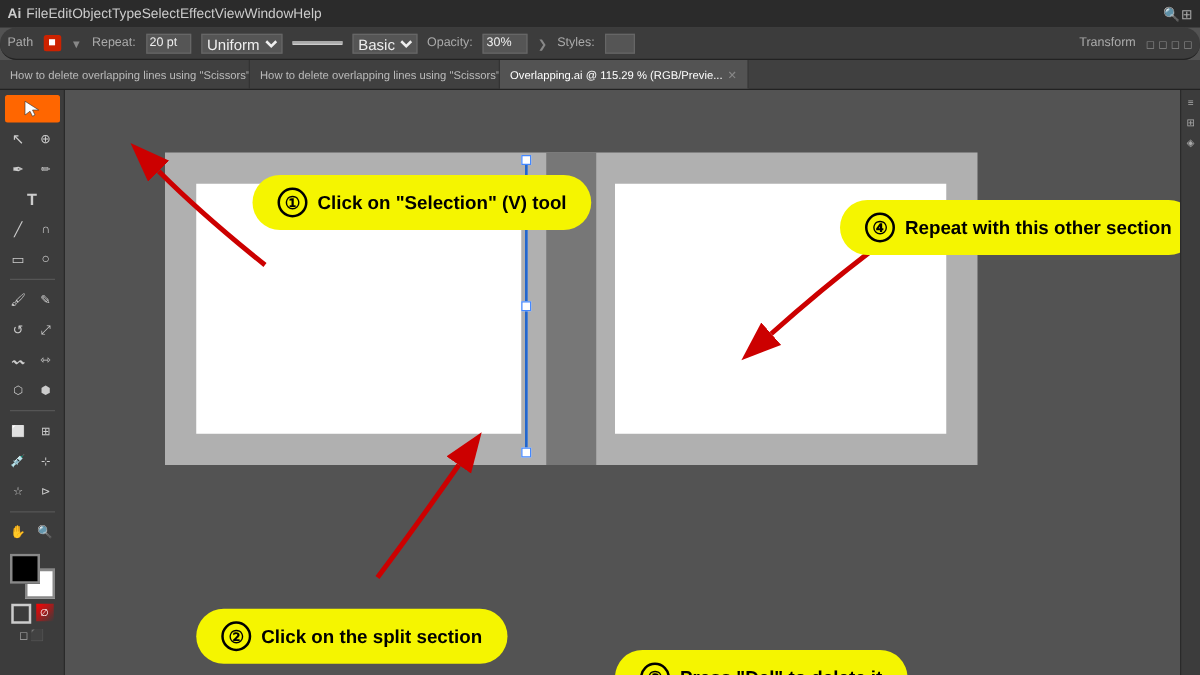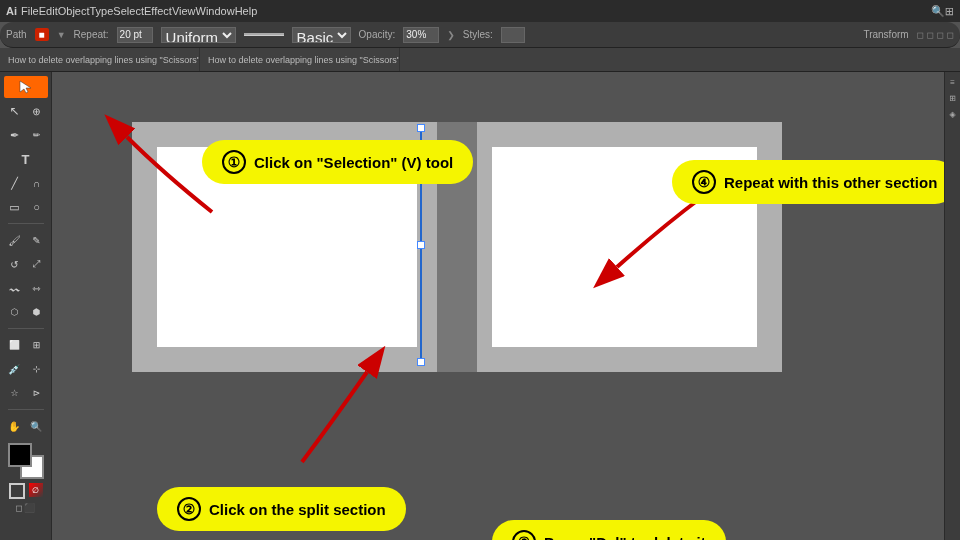--- a/index.html
+++ b/index.html
@@ -57,21 +57,21 @@
       color: #eee;
       font-size: 10px;
       width: 36px;
       height: 16px;
       padding: 0 2px;
     }
     .opt-select {
       background: #555;
       border: 1px solid #666;
       color: #eee;
-      font-size: 15px;
+      font-size: 12px;
       height: 16px;
     }
 
     
     .tabs-bar {
       height: 24px;
       background: #404040;
       display: flex;
       align-items: stretch;
       border-bottom: 1px solid #222;
@@ -373,20 +373,24 @@
 
 <div class="tabs-bar">
   <div class="tab">
     <span>How to delete overlapping lines using "Scissors" tool in Illustrator Step 5.ai</span>
 
   </div>
   <div class="tab">
     <span>How to delete overlapping lines using "Scissors" tool in Illustrator Step 3.ai</span>
 
   </div>
+  <div class="tab active">
+    <span>Overlapping.ai @ 115.29 % (RGB/Previe...</span>
+    <span class="tab-close">✕</span>
+  </div>
 </div>
 
 <div class="main-area">
 
   <div class="toolbar">
 
     <div class="tool-item active">
       <svg width="14" height="14" viewBox="0 0 14 14">
         <polygon points="1,1 1,12 5,9 7,13 9,12 7,8 12,8" fill="white" stroke="#333" stroke-width="0.5"></polygon>
       </svg>

